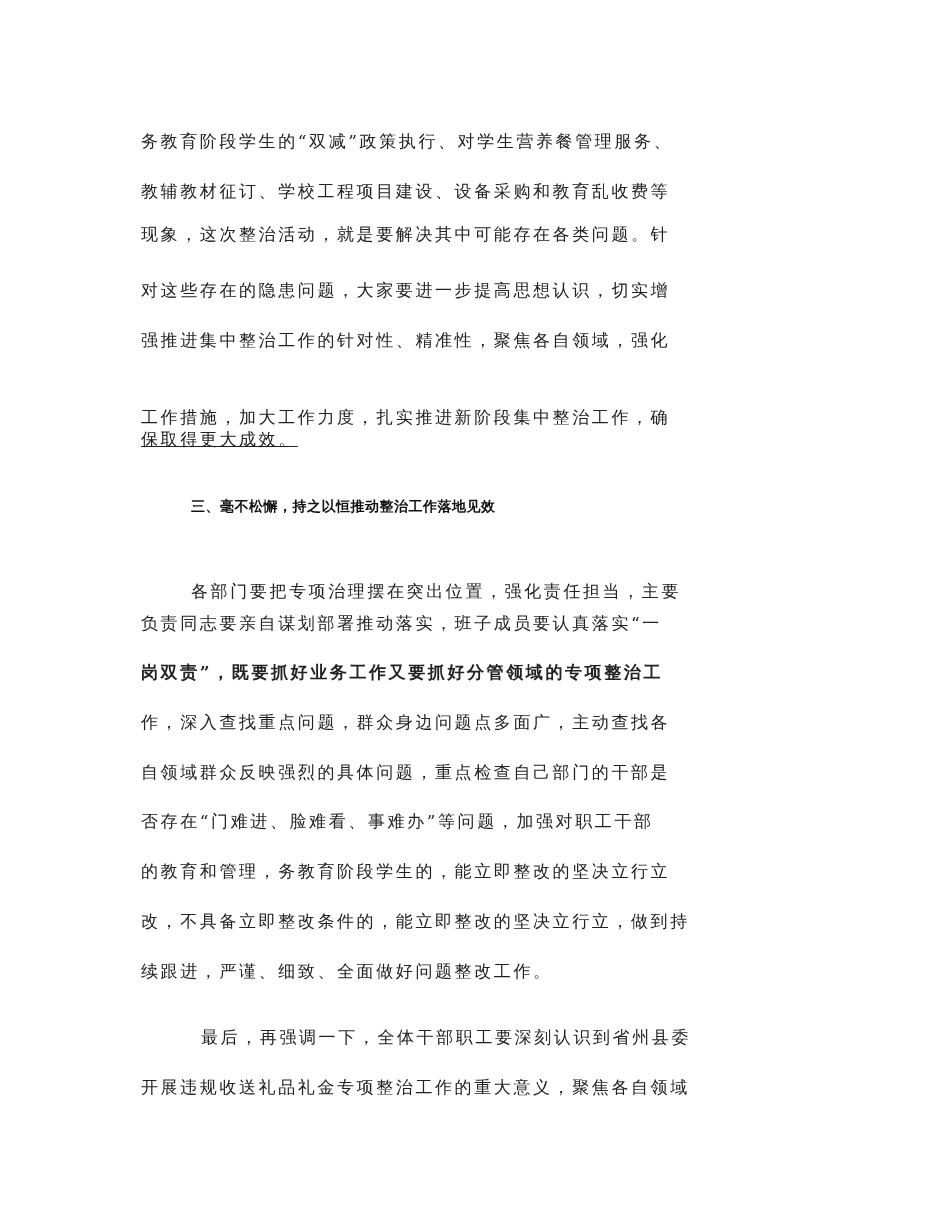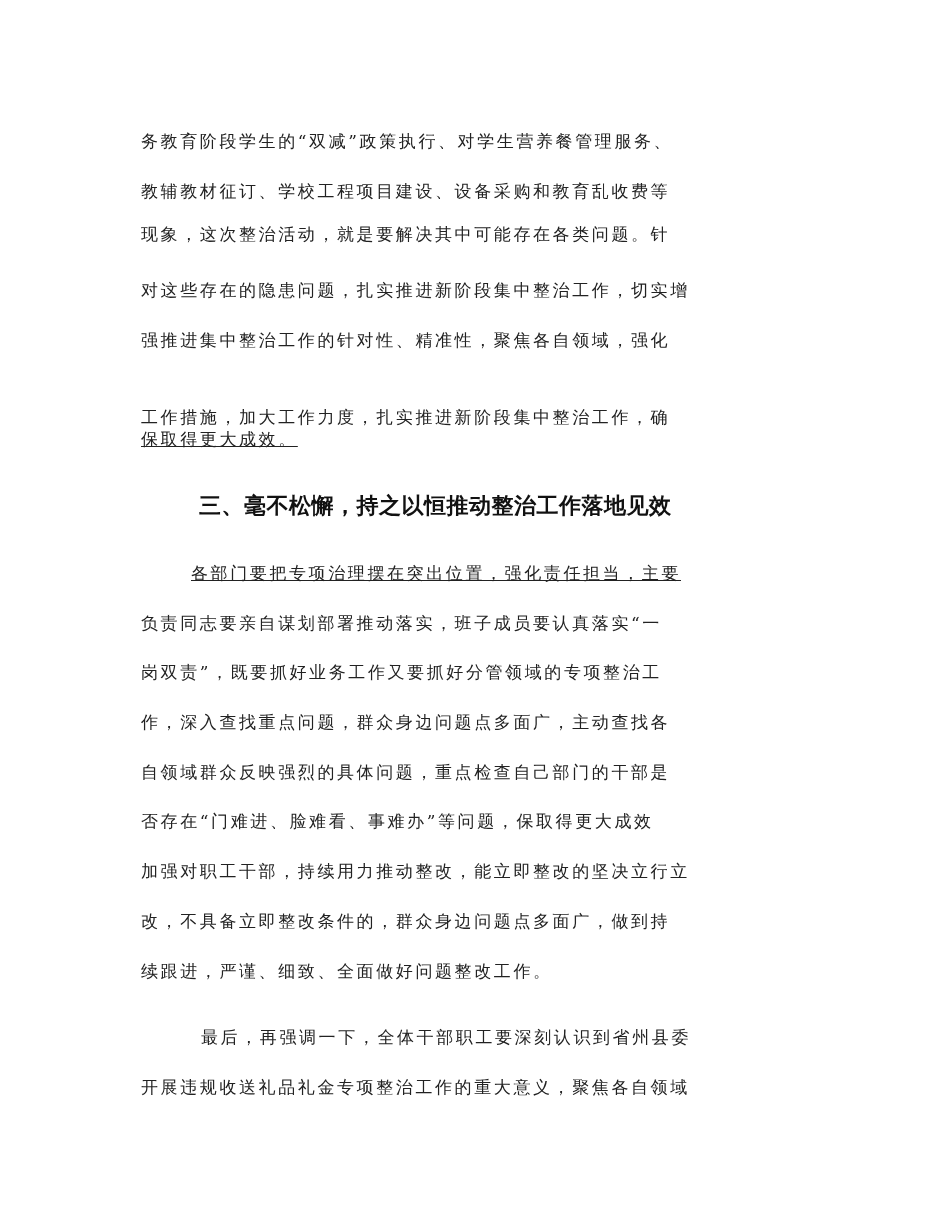--- a/index.html
+++ b/index.html
@@ -30,56 +30,56 @@
     height: 26px;
     letter-spacing: 2.6px;
     color: #222222;
     font-weight: normal;
   }
   .line.indent {
     left: 50px;
   }
   .heading {
     position: absolute;
-    left: 58px;
+    left: 50px;
     white-space: nowrap;
     font-family: "DejaVu Sans", "Liberation Sans", sans-serif;
-    font-size: 22px;
+    font-size: 14px;
     line-height: 28px;
     font-weight: bold;
     letter-spacing: 0.5px;
     color: #111111;
   }
 </style>
 </head>
 <body>
 
 <div class="page">
 
   <div>
     <div class="line" style="top:128px;">务教育阶段学生的“双减”政策执行、对学生营养餐管理服务、</div>
     <div class="line" style="top:178px;text-align:right;">教辅教材征订、学校工程项目建设、设备采购和教育乱收费等</div>
     <div class="line" style="top:221px;">现象，这次整治活动，就是要解决其中可能存在各类问题。针</div>
-    <div class="line" style="top:277px;">对这些存在的隐患问题，扎实推进新阶段集中整治工作，切实增</div>
+    <div class="line" style="top:277px;">对这些存在的隐患问题，大家要进一步提高思想认识，切实增</div>
     <div class="line" style="top:327px;">强推进集中整治工作的针对性、精准性，聚焦各自领域，强化</div>
     <div class="line" style="top:376px;margin-top:28px;">工作措施，加大工作力度，扎实推进新阶段集中整治工作，确</div>
     <div class="line" style="top:426px;text-decoration:underline;">保取得更大成效。</div>
   </div>
 
   <div class="heading" style="top:492px;">三、毫不松懈，持之以恒推动整治工作落地见效</div>
 
   <div>
-    <div class="line indent" style="top:560px;text-decoration:underline;">各部门要把专项治理摆在突出位置，强化责任担当，主要</div>
+    <div class="line indent" style="top:578px;">各部门要把专项治理摆在突出位置，强化责任担当，主要</div>
     <div class="line" style="top:610px;">负责同志要亲自谋划部署推动落实，班子成员要认真落实“一</div>
-    <div class="line" style="top:659px;">岗双责”，既要抓好业务工作又要抓好分管领域的专项整治工</div>
+    <div class="line" style="top:659px;font-weight:bold;">岗双责”，既要抓好业务工作又要抓好分管领域的专项整治工</div>
     <div class="line" style="top:709px;">作，深入查找重点问题，群众身边问题点多面广，主动查找各</div>
     <div class="line" style="top:759px;">自领域群众反映强烈的具体问题，重点检查自己部门的干部是</div>
-    <div class="line" style="top:808px;">否存在“门难进、脸难看、事难办”等问题，保取得更大成效</div>
-    <div class="line" style="top:858px;">加强对职工干部，持续用力推动整改，能立即整改的坚决立行立</div>
-    <div class="line" style="top:908px;">改，不具备立即整改条件的，群众身边问题点多面广，做到持</div>
+    <div class="line" style="top:808px;">否存在“门难进、脸难看、事难办”等问题，加强对职工干部</div>
+    <div class="line" style="top:858px;">的教育和管理，务教育阶段学生的，能立即整改的坚决立行立</div>
+    <div class="line" style="top:908px;">改，不具备立即整改条件的，能立即整改的坚决立行立，做到持</div>
     <div class="line" style="top:958px;">续跟进，严谨、细致、全面做好问题整改工作。</div>
   </div>
 
   <div>
     <div class="line indent" style="top:1024px;margin-left:10px;">最后，再强调一下，全体干部职工要深刻认识到省州县委</div>
     <div class="line" style="top:1074px;">开展违规收送礼品礼金专项整治工作的重大意义，聚焦各自领域</div>
   </div>
 
 </div>
 

